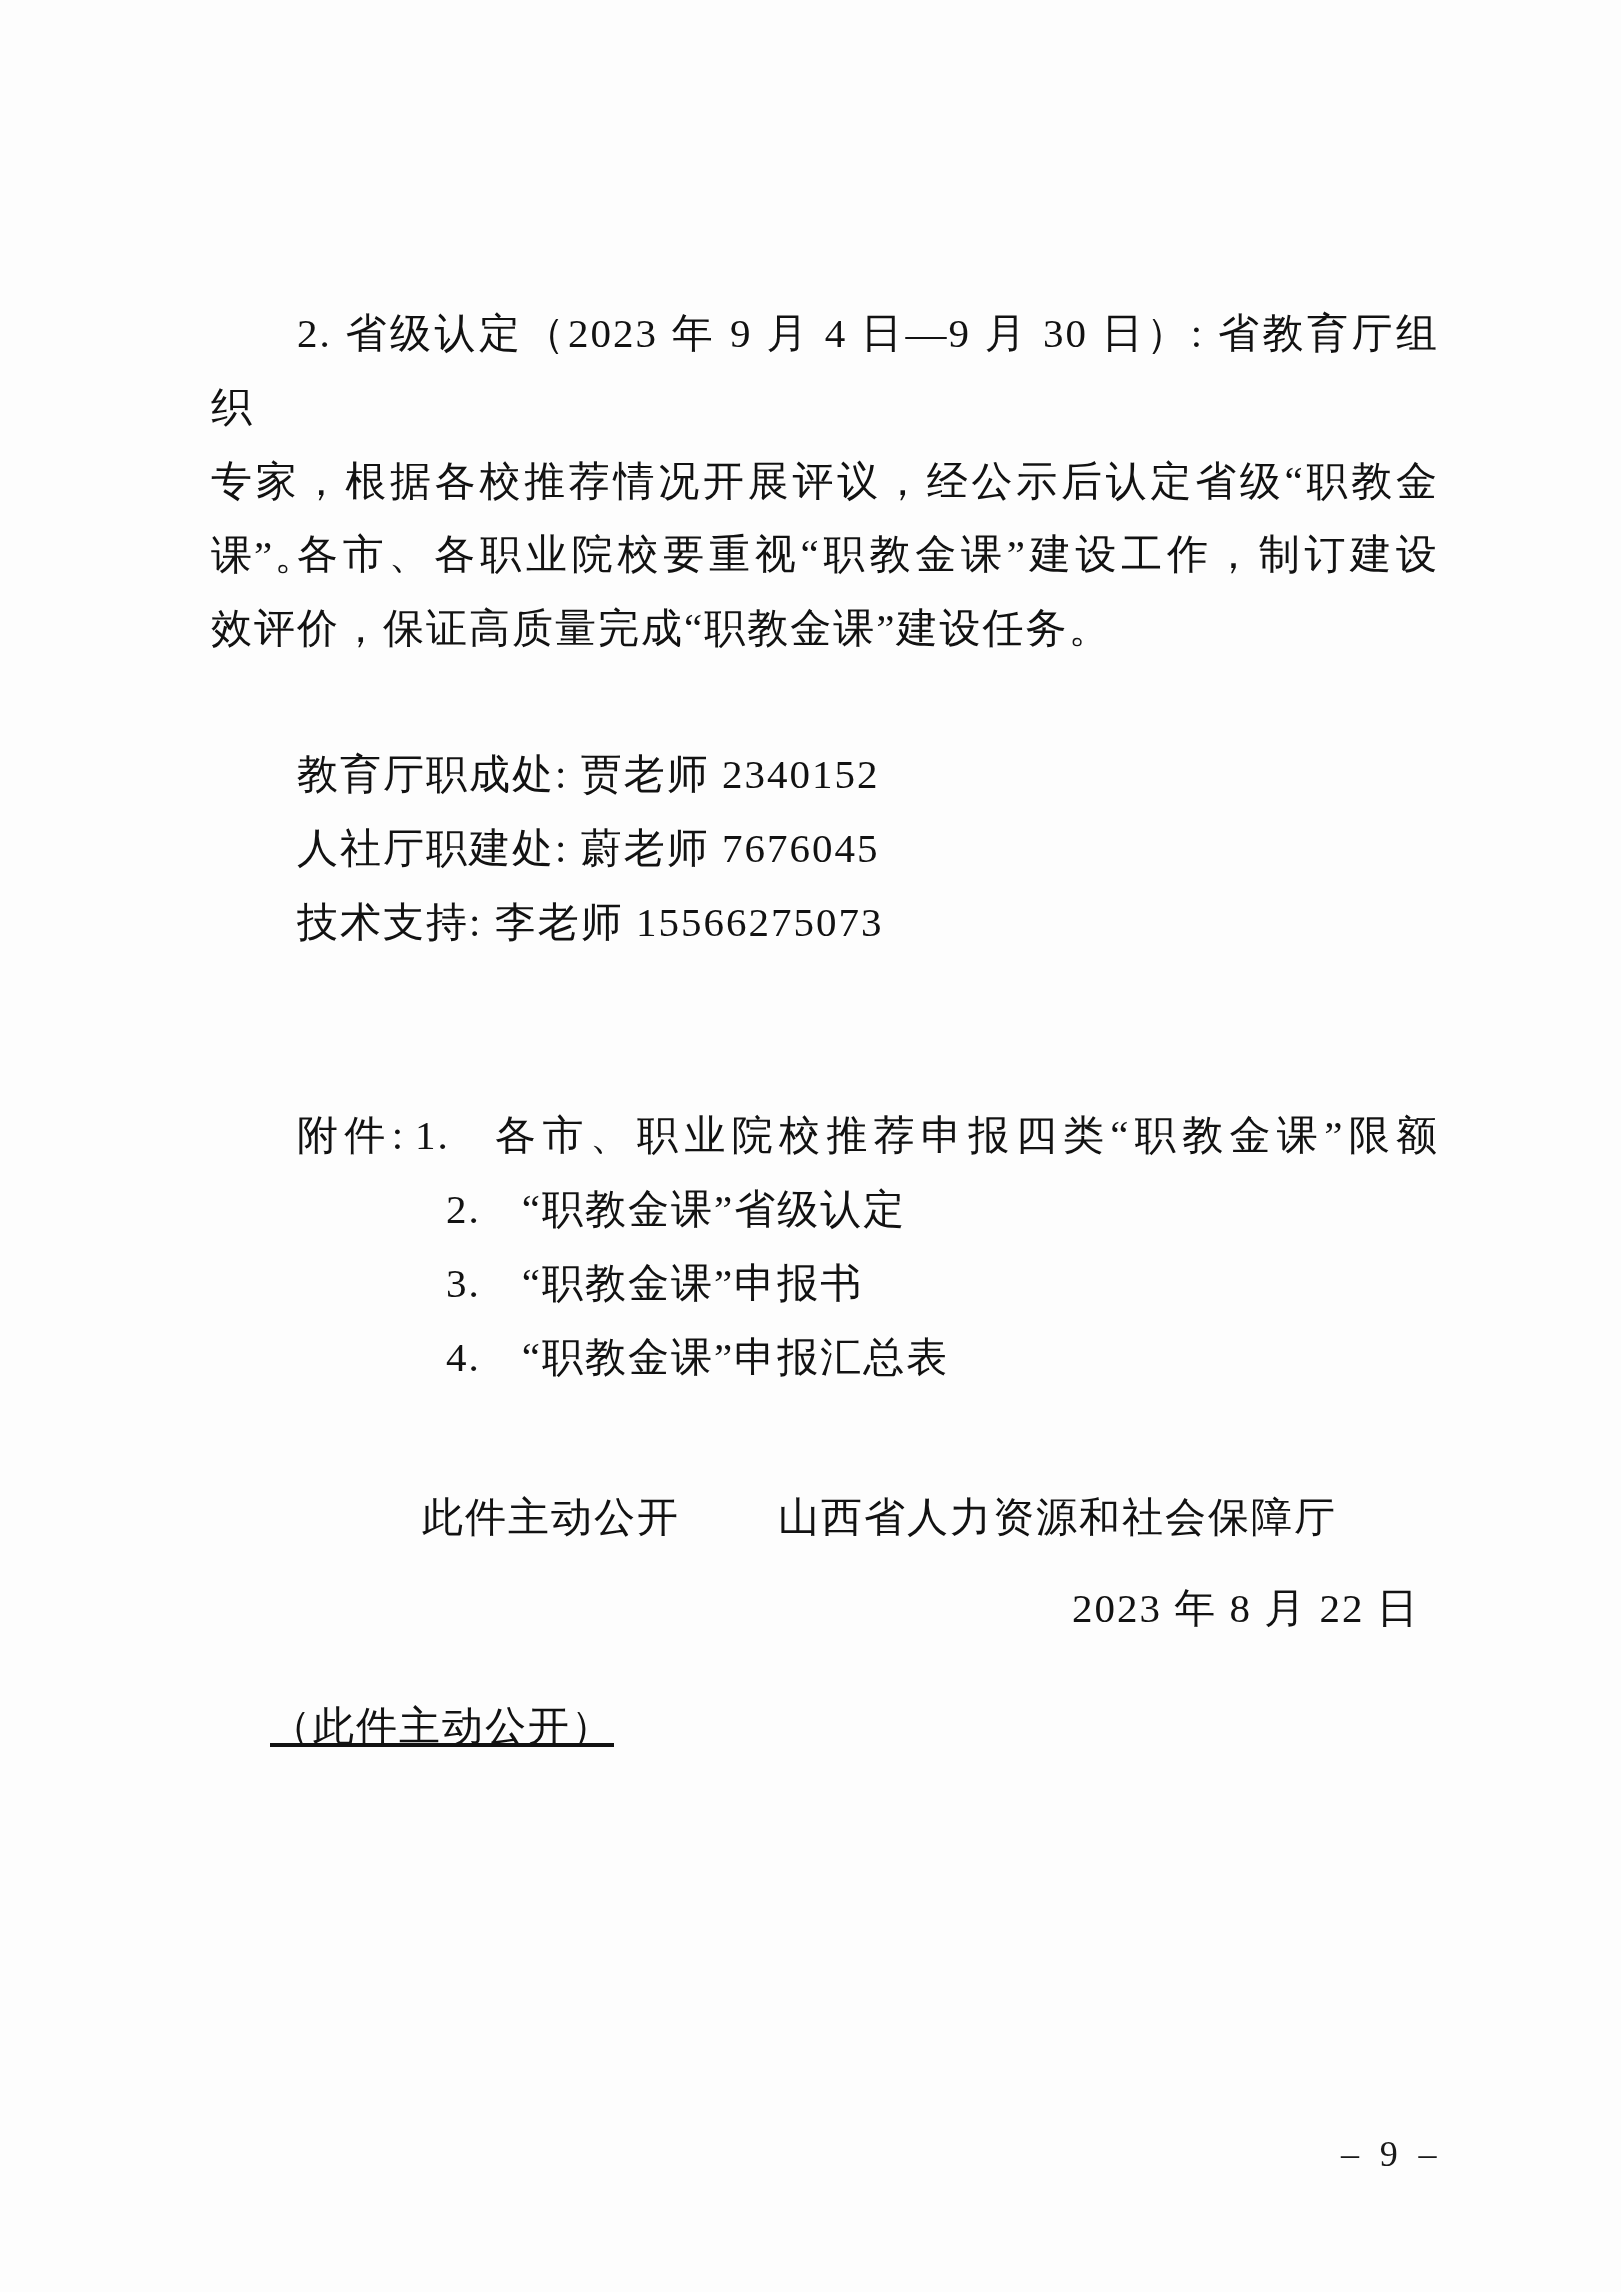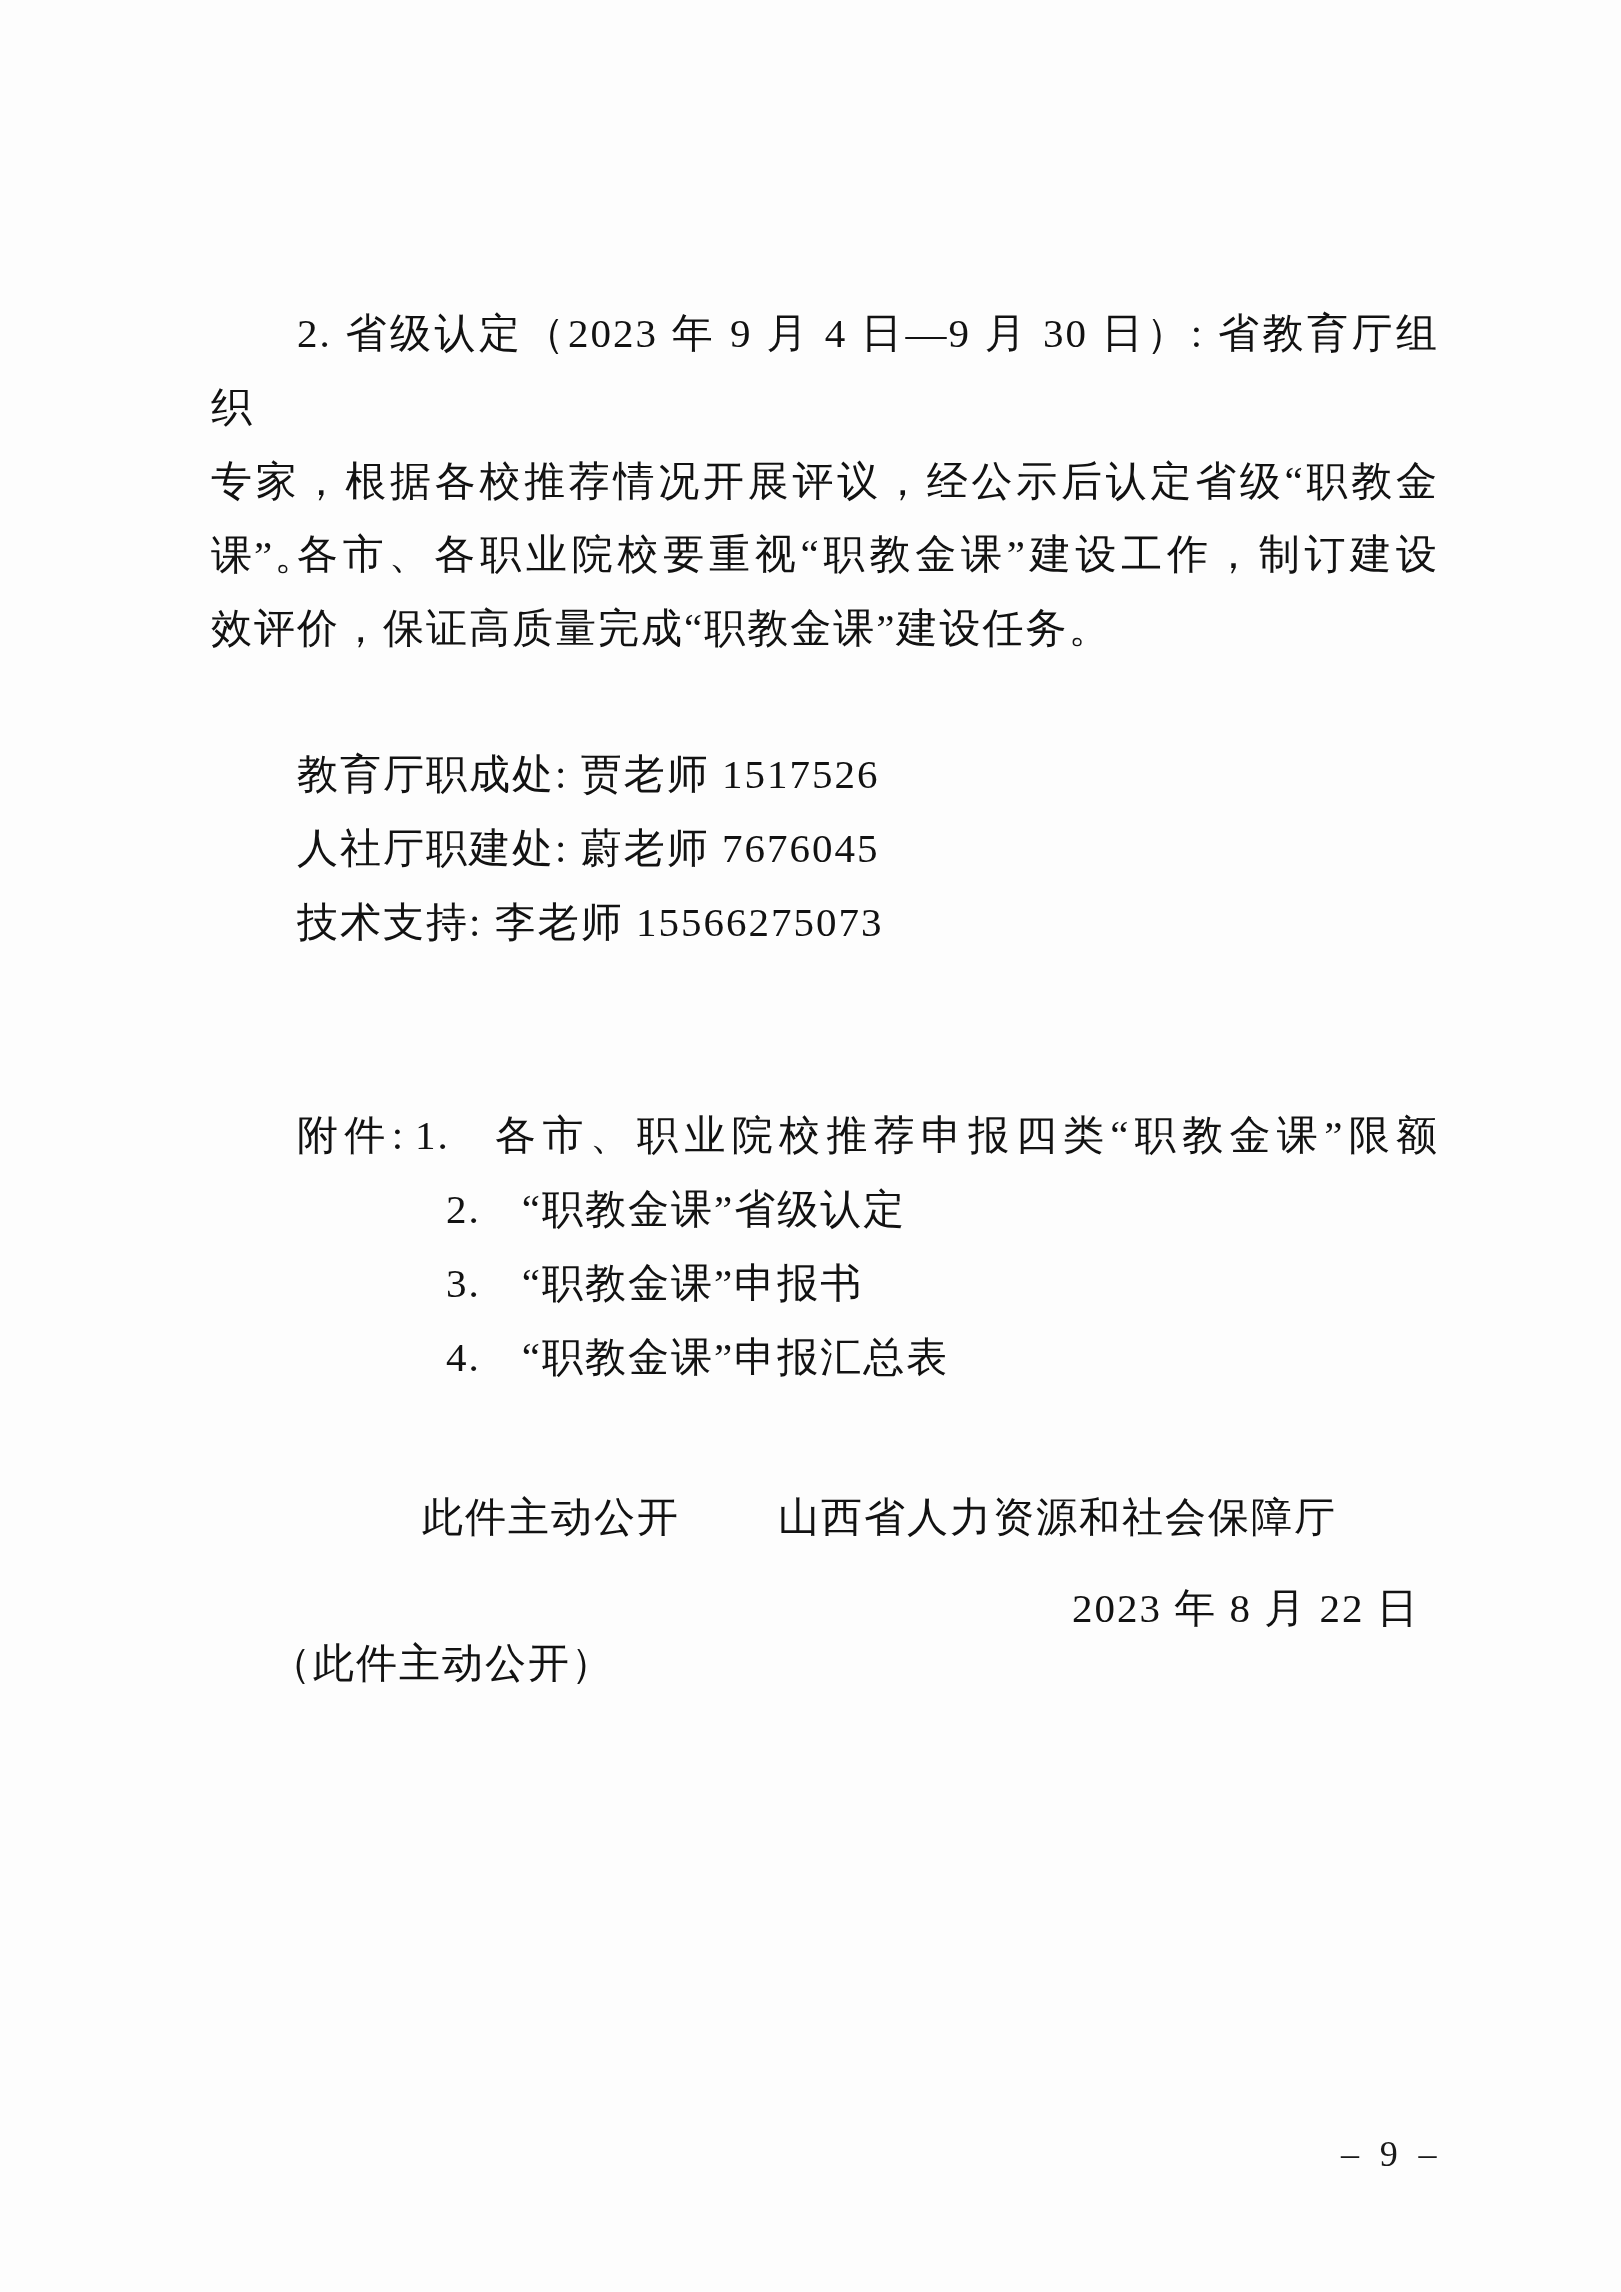--- a/index.html
+++ b/index.html
@@ -61,21 +61,21 @@
     <div class="line j">专家，根据各校推荐情况开展评议，经公示后认定省级“职教金</div>
     <div class="line">课”。</div>
   </div>
 
   <div class="col" style="top: 517px;">
     <div class="line j indent">各市、各职业院校要重视“职教金课”建设工作，制订建设</div>
     <div class="line">效评价，保证高质量完成“职教金课”建设任务。</div>
   </div>
 
   <div class="col" style="top: 737px;">
-    <div class="line indent">教育厅职成处: 贾老师 1517526</div>
+    <div class="line indent">教育厅职成处: 贾老师 2340152</div>
     <div class="line indent">人社厅职建处: 蔚老师 7676045</div>
     <div class="line indent">技术支持: 李老师 15566275073</div>
   </div>
 
   <div class="col" style="top: 1098px;">
     <div class="line j indent">
       <span class="att-label">附件:</span><span class="att-num">1.</span><span>各市、职业院校推荐申报四类“职教金课”限额</span>
     </div>
     <div class="line att-item">
       <span class="att-num">2.</span><span>“职教金课”省级认定</span>
@@ -86,18 +86,18 @@
     <div class="line att-item">
       <span class="att-num">4.</span><span>“职教金课”申报汇总表</span>
     </div>
   </div>
 
   <div class="col sig-line" style="top: 1480px;">
     <span>此件主动公开</span><span class="agency-gap"></span><span>山西省人力资源和社会保障厅</span>
   </div>
   <div class="col date-line" style="top: 1571px;">2023 年 8 月 22 日</div>
 
-  <div class="col disclosure-line" style="top: 1626px;">（此件主动公开）</div>
+  <div class="col disclosure-line" style="top: 1689px; text-decoration: underline;">（此件主动公开）</div>
 
   <div class="page-number">– 9 –</div>
 
 </div>
 
 
 </body></html>

